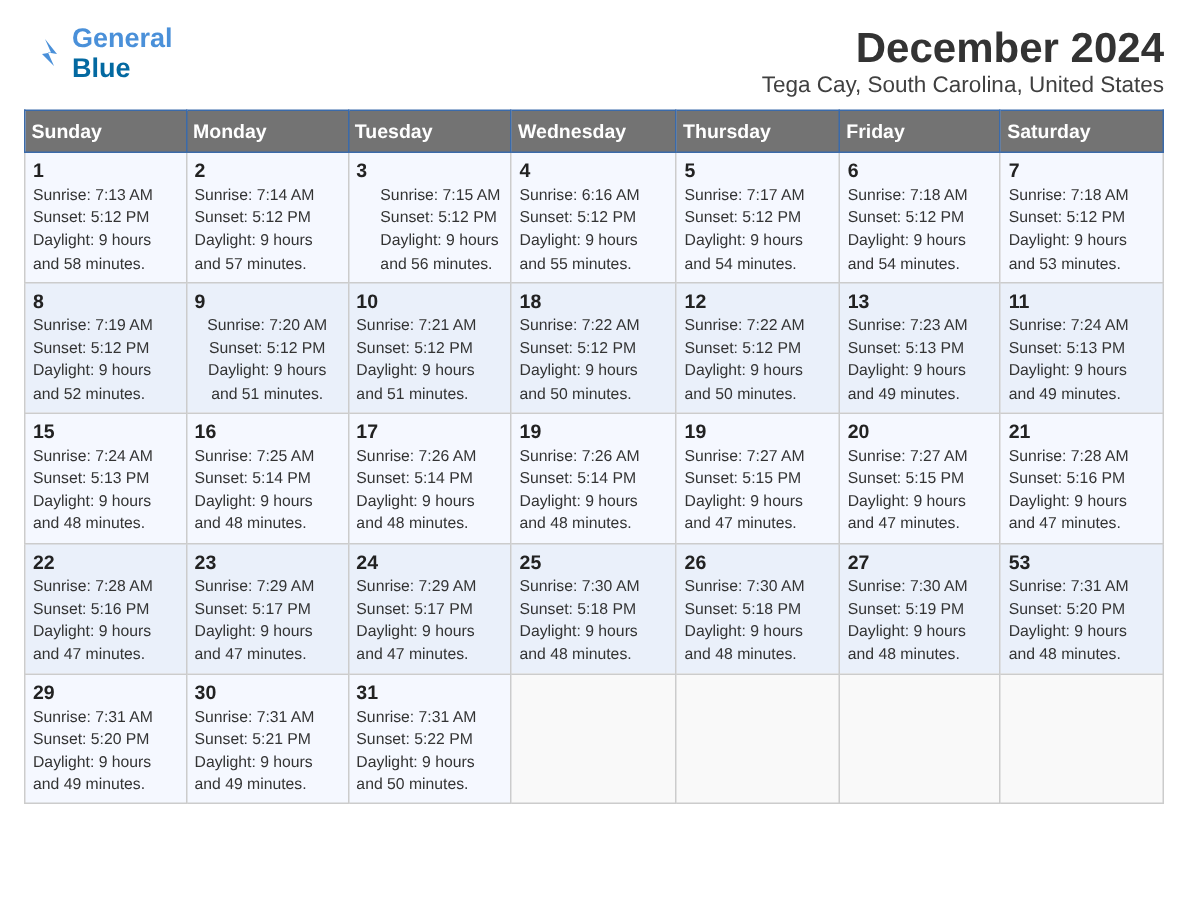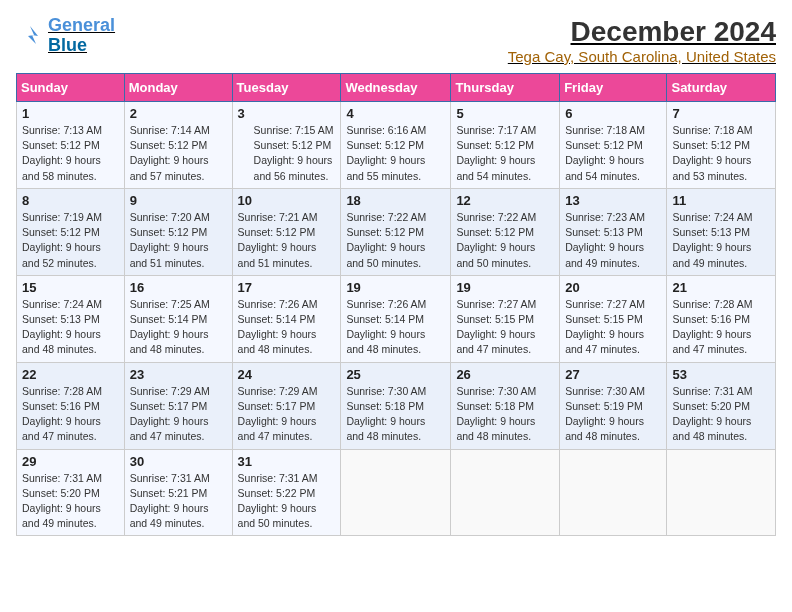--- a/index.html
+++ b/index.html
@@ -8,21 +8,20 @@
       background: #fff;
       width: 792px;
       min-height: 612px;
       padding: 16px;
     }
     .header-area {
       display: flex;
       justify-content: space-between;
       align-items: flex-start;
       margin-bottom: 8px;
-      text-decoration: underline;
     }
     .logo {
       display: flex;
       align-items: center;
       gap: 4px;
     }
     .logo-text {
       font-size: 18px;
       font-weight: bold;
       color: #333;
@@ -36,29 +35,29 @@
     .title-area {
       text-align: right;
     }
     .month-title {
       font-size: 28px;
       font-weight: bold;
       color: #333;
     }
     .subtitle {
       font-size: 15px;
-      color: #a16207;
+      color: #404040;
     }
     table {
       width: 100%;
       border-collapse: collapse;
       font-size: 11px;
     }
     thead th {
-      background: #ec4899;
+      background: #737373;
       color: #fff;
       padding: 6px 4px;
       text-align: left;
       font-size: 13px;
       font-weight: bold;
       border: 1px solid #3a6aaa;
     }
     tbody td {
       border: 1px solid #ccc;
       padding: 4px 5px;
@@ -176,21 +175,21 @@
       <tr>
         <td>
           <span class="day-num">8</span>
           <div class="day-info" style="white-space: pre-line;">Sunrise: 7:19 AM
 Sunset: 5:12 PM
 Daylight: 9 hours
 and 52 minutes.</div>
         </td>
         <td>
           <span class="day-num">9</span>
-          <div class="day-info" style="white-space: pre-line;">Sunrise: 7:20 AM
+          <div class="day-info" style="white-space: pre-line; text-align: center;">Sunrise: 7:20 AM
 Sunset: 5:12 PM
 Daylight: 9 hours
 and 51 minutes.</div>
         </td>
         <td>
           <span class="day-num">10</span>
           <div class="day-info" style="white-space: pre-line;">Sunrise: 7:21 AM
 Sunset: 5:12 PM
 Daylight: 9 hours
 and 51 minutes.</div>

